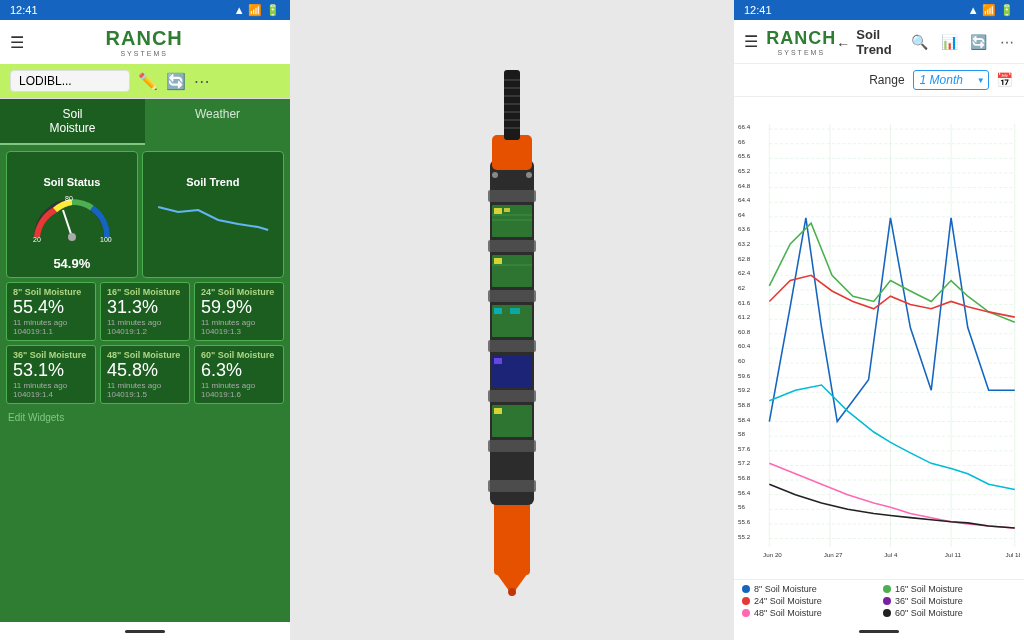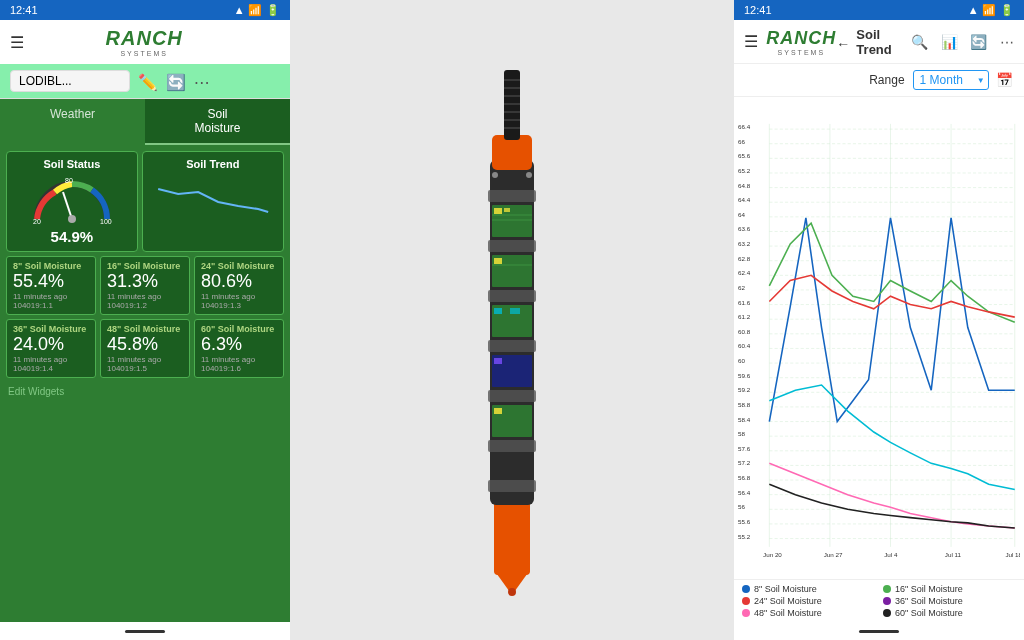--- a/index.html
+++ b/index.html
@@ -60,21 +60,20 @@
       align-items: center;
       justify-content: space-between;
       height: 44px;
     }
 
     .header-title {
       font-weight: bold;
       font-size: 20px;
       color: #2e7d32;
       letter-spacing: 1px;
-      font-style: italic;
     }
 
     .header-sub {
       font-size: 7px;
       color: #666;
       letter-spacing: 2px;
     }
 
     .logo-container { display: flex; flex-direction: column; align-items: center; }
 
@@ -142,35 +141,36 @@
       padding: 6px;
       flex: 1;
     }
 
     .widget-title {
       font-size: 11px;
       color: white;
       font-weight: bold;
       text-align: center;
       margin-bottom: 4px;
+      margin-top: 18px;
     }
 
     
     .gauge-container {
       display: flex;
       flex-direction: column;
       align-items: center;
     }
 
     .gauge-value {
-      font-size: 15px;
+      font-size: 13px;
       font-weight: bold;
       color: white;
       text-align: right;
-      margin-top: 2px;
+      margin-top: 12px;
     }
 
     
     .mini-chart {
       width: 100%;
       height: 50px;
     }
 
     
     .moisture-tile {
@@ -241,20 +241,21 @@
       background: #fff;
       border: 1px solid #2196f3;
       border-radius: 3px;
       padding: 2px 18px 2px 6px;
       font-size: 12px;
       color: #2196f3;
       cursor: pointer;
       appearance: none;
       -webkit-appearance: none;
       position: relative;
+      font-style: italic;
     }
 
     .range-select-wrapper {
       position: relative;
       display: inline-flex;
       align-items: center;
     }
 
     .range-select-wrapper::after {
       content: '▼';
@@ -337,35 +338,35 @@
 
   <div class="app-header">
     <span class="hamburger">☰</span>
     <div class="logo-container">
       <span class="header-title">RANCH</span>
       <span class="header-sub">SYSTEMS</span>
     </div>
     <div style="width:16px"></div>
   </div>
 
-  <div class="location-bar" style="background:#86efac; border-bottom:1px solid #ddd;align-items:flex-end;">
+  <div class="location-bar" style="background:#bef264; border-bottom:1px solid #ddd;">
     <input class="location-input" type="text" value="LODIBL..." style="">
     <div class="location-icons">
       <span>✏️</span>
       <span>🔄</span>
       <span>⋯</span>
     </div>
   </div>
 
   <div class="tabs-container">
+    <div class="tab active">
+      <span>Soil<br>Moisture</span>
+    </div>
     <div class="tab">
       <span>Weather</span>
-    </div>
-    <div class="tab active">
-      <span>Soil<br>Moisture</span>
     </div>
   </div>
 
   <div class="content-area">
 
     <div class="widgets-row">
 
       <div class="widget" style="flex:1.1;">
         <div class="widget-title">Soil Status</div>
         <div class="gauge-container">
@@ -413,32 +414,32 @@
       <div class="moisture-tile">
         <div class="tile-label">16" Soil Moisture</div>
         <div class="tile-value">31.3%</div>
         <div class="tile-meta">
           <span>11 minutes ago</span><br>
           <span>104019:1.2</span>
         </div>
       </div>
       <div class="moisture-tile">
         <div class="tile-label">24" Soil Moisture</div>
-        <div class="tile-value">80.6%</div>
+        <div class="tile-value">59.9%</div>
         <div class="tile-meta">
           <span>11 minutes ago</span><br>
           <span>104019:1.3</span>
         </div>
       </div>
     </div>
 
     <div class="widgets-row">
       <div class="moisture-tile">
         <div class="tile-label">36" Soil Moisture</div>
-        <div class="tile-value">24.0%</div>
+        <div class="tile-value">53.1%</div>
         <div class="tile-meta">
           <span>11 minutes ago</span><br>
           <span>104019:1.4</span>
         </div>
       </div>
       <div class="moisture-tile">
         <div class="tile-label">48" Soil Moisture</div>
         <div class="tile-value">45.8%</div>
         <div class="tile-meta">
           <span>11 minutes ago</span><br>

